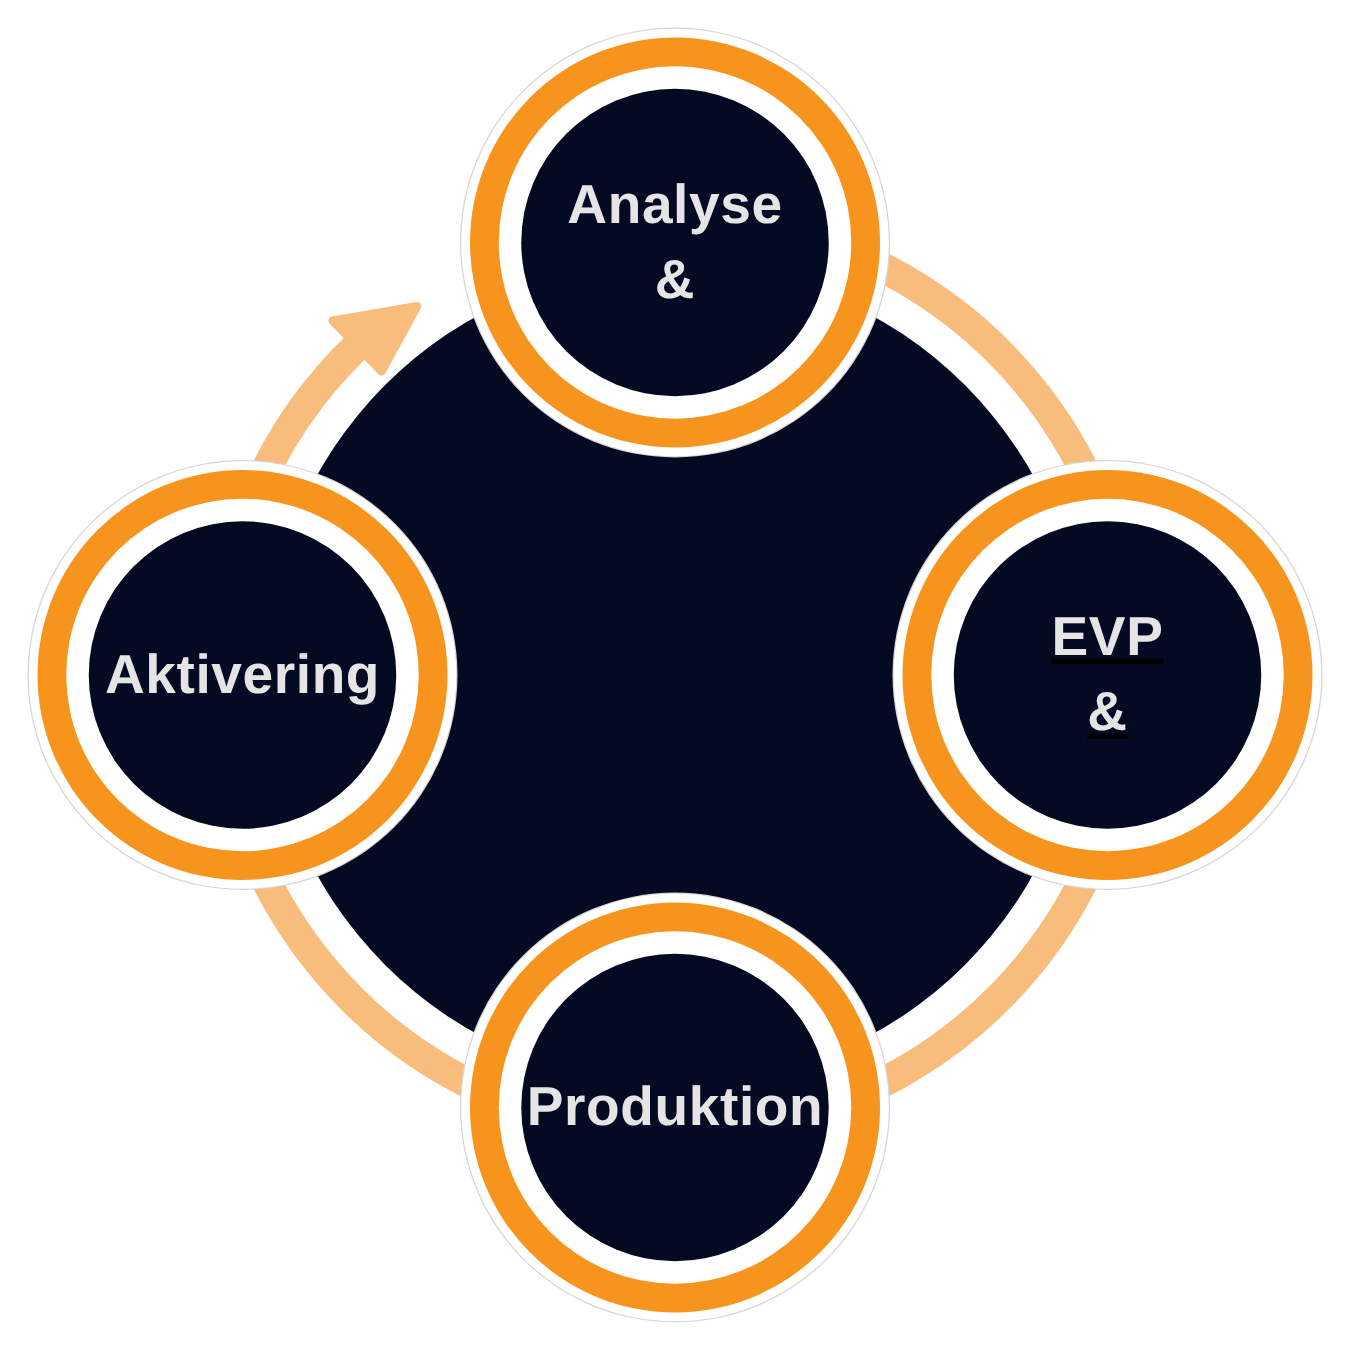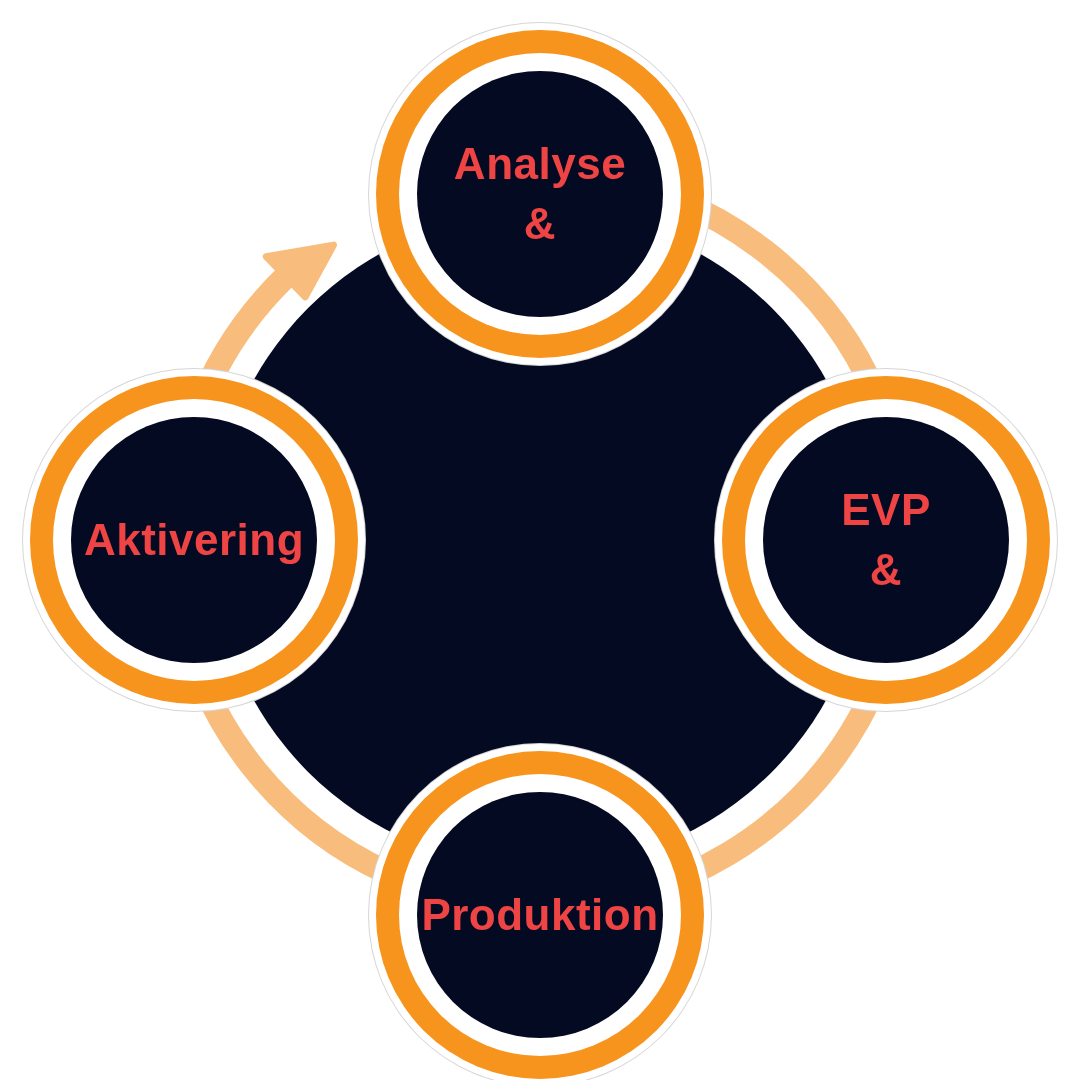--- a/index.html
+++ b/index.html
@@ -41,25 +41,25 @@
       0 0 0 18px #ffffff,
       0 0 0 41px #F7941E,
       0 0 0 48px #ffffff,
       0 0 0 49px #d6d6d6;
     display: flex;
     align-items: center;
     justify-content: center;
     text-align: center;
   }
   .node-top    { left: 417px; top: 71px; }
-  .node-right  { left: 763px; top: 417px; }
-  .node-bottom { left: 417px; top: 792px; }
+  .node-right  { left: 763px; top: 417px; text-decoration: underline; }
+  .node-bottom { left: 417px; top: 763px; }
   .node-left   { left: 71px;  top: 417px; }
   .node-label {
-    color: #ef4444;
+    color: #e5e5e5;
     font-size: 44px;
     font-weight: 700;
     line-height: 60px;
     letter-spacing: 0.5px;
     white-space: nowrap;
   }
 </style>
 </head>
 <body>
 

